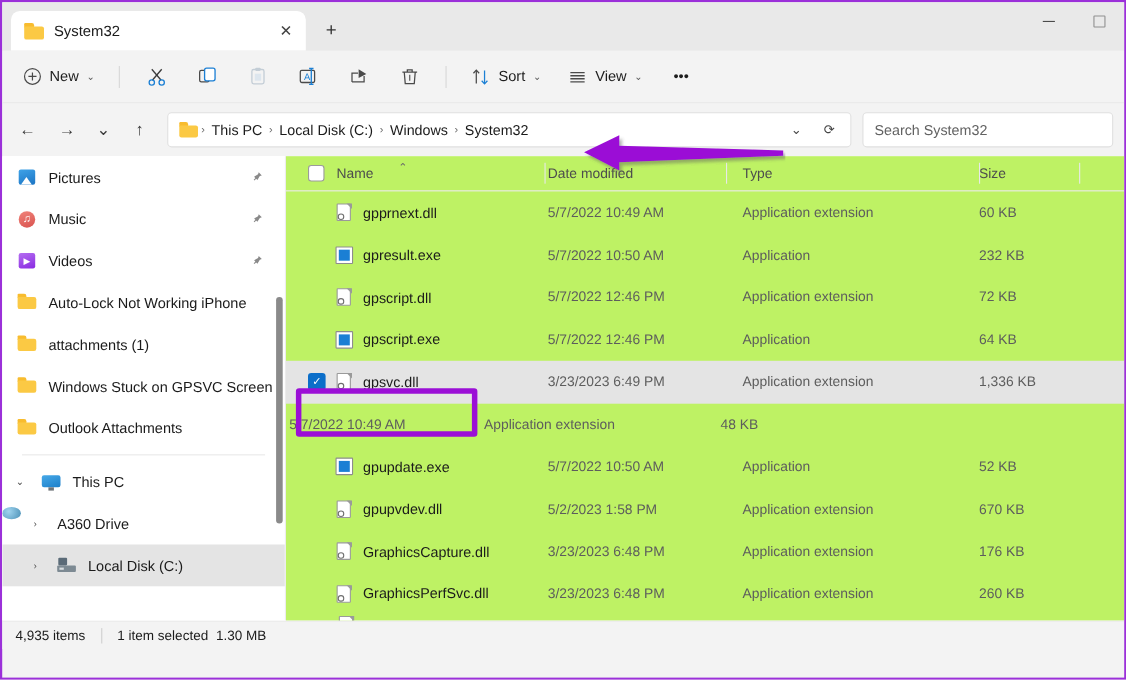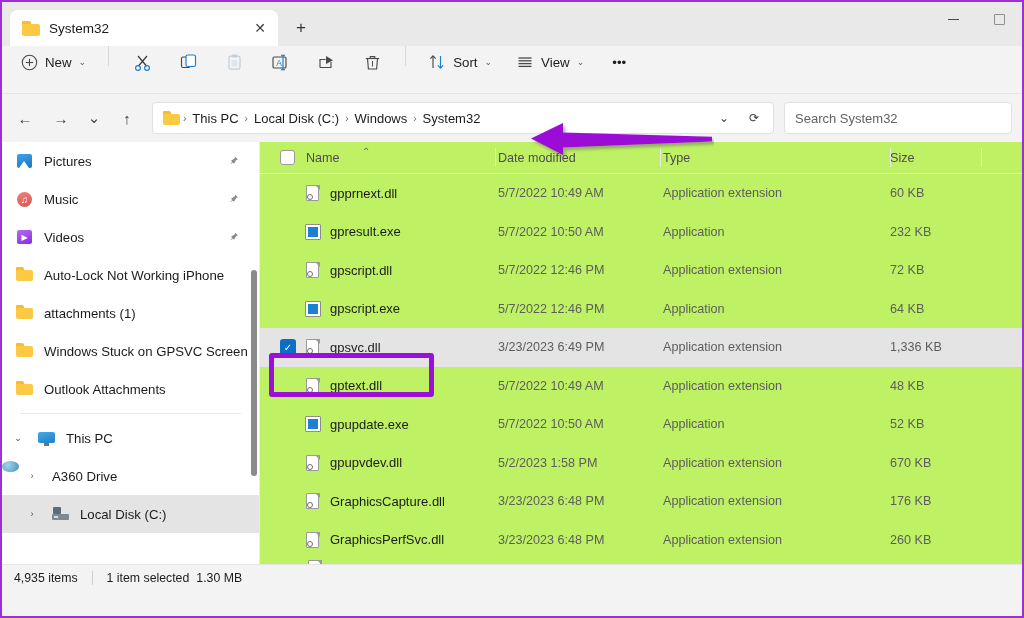--- a/index.html
+++ b/index.html
@@ -59,21 +59,21 @@
     display: flex; height: 34px;
   }
   .wc { width: 46px; height: 34px; display: flex; align-items: center; justify-content: center; }
   .wc .dash { width: 11px; height: 1px; background: #4a4a4a; }
   .wc .sq { width: 11px; height: 11px; border: 1.4px solid #8f8f8f; border-radius: 1px; }
 
   
   #toolbar {
     height: 48px;
     background: #f3f3f3;
-    display: flex; align-items: flex-start;
+    display: flex; align-items: center;
     padding: 0 10px;
     gap: 6px;
     border-bottom: 1px solid #e6e6e6;
   }
   .tb-btn {
     height: 32px; display: flex; align-items: center; justify-content: center;
     gap: 7px; padding: 0 9px; border-radius: 5px; color: #1d1d1d; font-size: 13.3px;
   }
   .tb-icon-btn { width: 40px; padding: 0; }
   .tb-sep { width: 1px; height: 20px; background: #d8d8d8; margin: 0 7px; }
@@ -207,21 +207,21 @@
   
   #filepane { position: relative; flex: 1 1 auto; background: #bef264; overflow: hidden; }
   #colheaders {
     height: 32px; display: flex; align-items: center;
     border-bottom: 1px solid #ececec;
     font-size: 12.6px; color: #4d4d4d;
     position: relative;
   }
   .col-name { width: 235px; flex: 0 0 235px; display: flex; align-items: center; padding-left: 20px; gap: 11px; position: relative; }
   .col-date { width: 165px; flex: 0 0 165px; padding-left: 3px; }
-  .col-type { width: 230px; flex: 0 0 230px; padding-left: 3px; }
+  .col-type { width: 230px; flex: 0 0 230px; padding-left: 15px; }
   .col-size { width: 90px; flex: 0 0 90px; padding-right: 13px; }
   .hdr-check {
     width: 15px; height: 15px; border: 1.3px solid #9b9b9b; border-radius: 3px; background: #fff;
   }
   .sort-caret {
     position: absolute; left: 102px; top: -4px; font-size: 10px; color: #6a6a6a;
   }
   .col-divider { position: absolute; top: 6px; width: 1px; height: 19px; background: #e8e8e8; }
 
   .frow {
@@ -641,29 +641,20 @@
               <span class="gear"></span>
             </span>
           <span>gpsvc.dll</span>
         </div>
         <div class="col-date">3/23/2023 6:49 PM</div>
         <div class="col-type">Application extension</div>
         <div class="col-size">1,336 KB</div>
       </div>
 
       <div class="frow">
-        <div class="col-name">
-          <span class="row-check hidden"></span>
-          <span class="file-ico ico-dll">
-              <span class="page"></span>
-              <span class="fold"></span>
-              <span class="gear"></span>
-            </span>
-          <span>gptext.dll</span>
-        </div>
         <div class="col-date">5/7/2022 10:49 AM</div>
         <div class="col-type">Application extension</div>
         <div class="col-size">48 KB</div>
       </div>
 
       <div class="frow">
         <div class="col-name">
           <span class="row-check hidden"></span>
           <span class="file-ico ico-exe">
               <span class="frame"></span>

